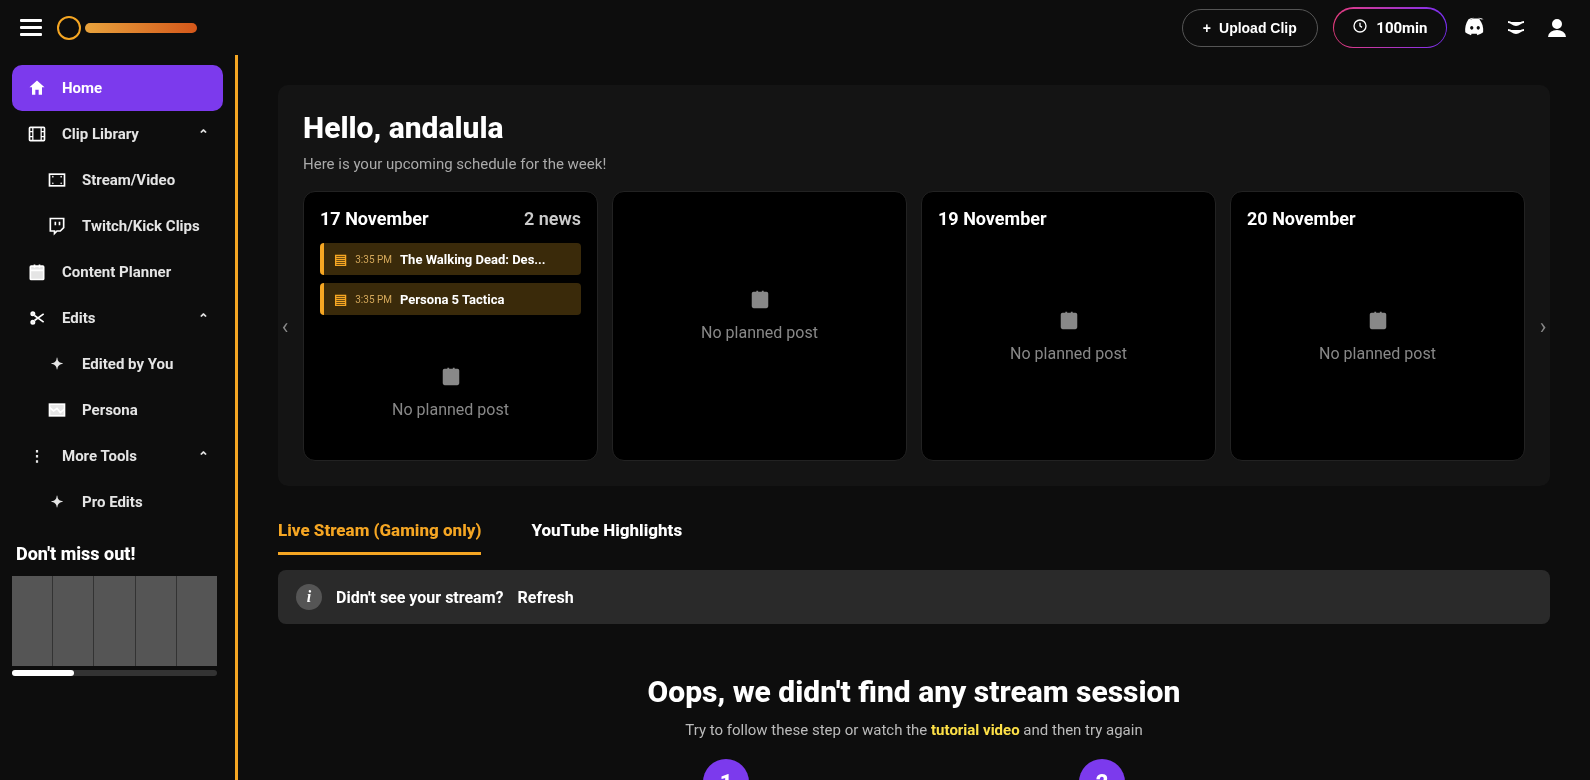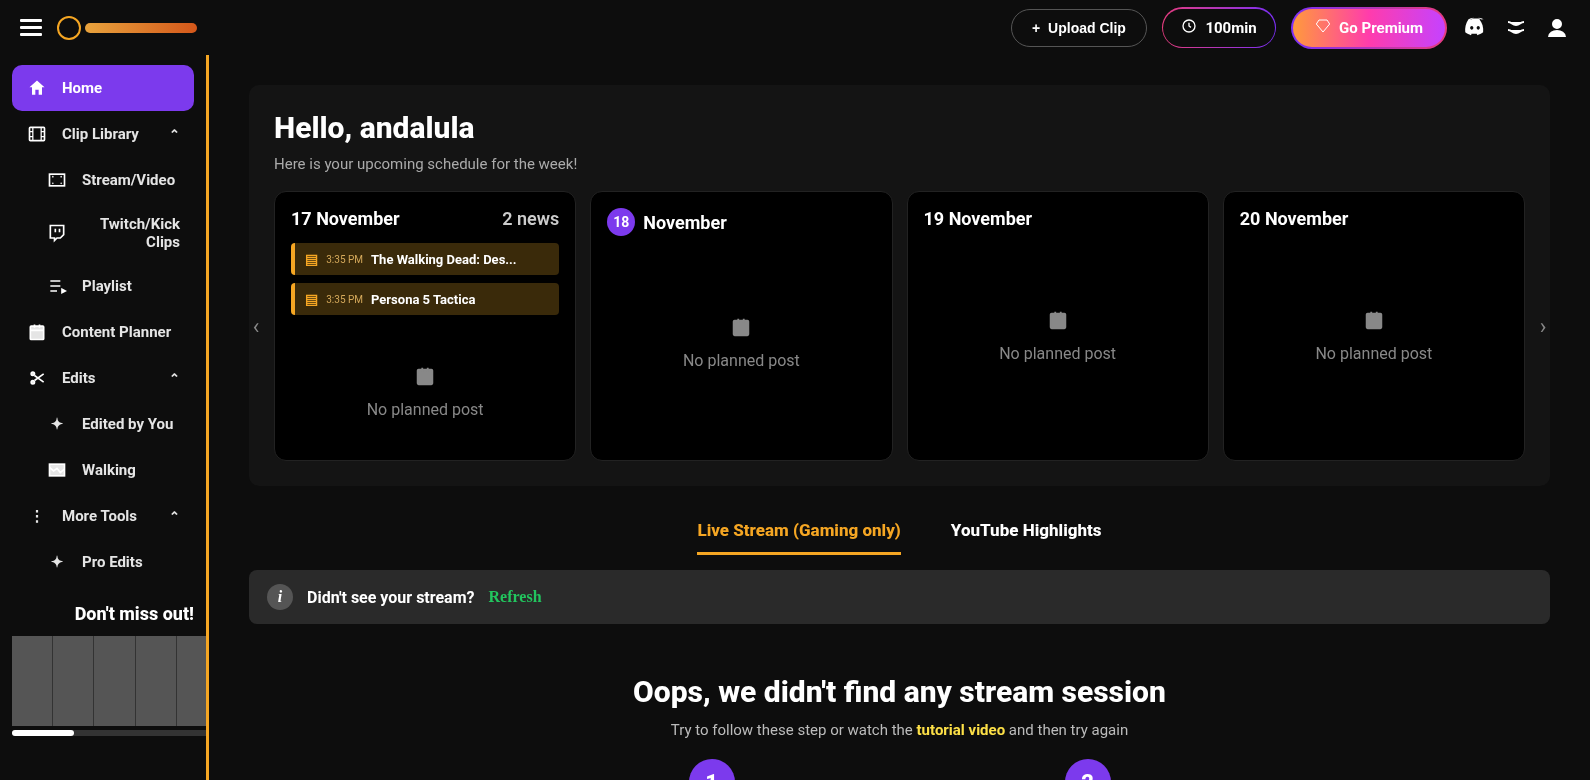--- a/index.html
+++ b/index.html
@@ -36,24 +36,23 @@
   border: none;
 }
 .btn-outline { background: transparent; border: 1.5px solid #555; color: #fff; }
 .btn-time-wrap { padding:1.5px; background:linear-gradient(90deg,#e73c7e,#7b2ff7); border-radius:22px;}
 .btn-time-inner { background:#0d0d0d; border-radius:20px; padding: 9px 18px; display:flex;align-items:center;gap:8px;color:#fff;font-weight:700;font-size:15px;}
 .btn-premium-wrap { padding:2px; background:linear-gradient(90deg,#7b2ff7,#e73c7e); border-radius:22px;}
 .btn-premium { background: linear-gradient(90deg,#ff9a3c,#ff3cac,#c542ff); border-radius:20px; padding: 9px 22px; display:flex;align-items:center;gap:8px;color:#fff;font-weight:700;font-size:15px;}
 .top-icon { width: 26px; height: 26px; color:#fff; cursor:pointer; display:flex;align-items:center;justify-content:center;}
 .layout { display: flex; height: calc(100% - 55px); }
 .sidebar {
-  width: 206px;
+  width: 235px;
   padding: 10px 12px;
   overflow-y: auto;
-  text-align: right;
 }
 .sidebar::-webkit-scrollbar{width:6px;}
 .sidebar::-webkit-scrollbar-thumb{background:#444;border-radius:3px;}
 .sidebar::-webkit-scrollbar-track{background:#1a1a1a;}
 .nav-item {
   display: flex;
   align-items: center;
   gap: 14px;
   padding: 12px 14px;
   border-radius: 10px;
@@ -105,26 +104,26 @@
   margin-bottom: 8px;
   display:flex; align-items:center; gap:8px;
   font-size: 13px; font-weight:700;
   white-space:nowrap; overflow:hidden; text-overflow:ellipsis;
 }
 .event-icon{color:#f5a623; font-size:14px;}
 .event-time{color:#d4a85a; font-size:10px; font-weight:400;}
 .no-plan { text-align:center; color:#888; margin-top:50px;}
 .no-plan.tall{margin-top:80px;}
 .no-plan-icon { font-size:22px; margin-bottom:8px;}
-.tabs { display:flex; justify-content:center; gap:50px; margin:26px 0 0; border-bottom:1px solid transparent;}
+.tabs { display:flex; gap:50px; margin:26px 0 0; border-bottom:1px solid transparent;}
 .tab { font-weight:800; font-size:17px; padding: 8px 0 12px; cursor:pointer; color:#fff;}
 .tab.active { color:#f5a623; border-bottom: 3px solid #f5a623;}
 .infobar { background:#2a2a2a; border-radius:8px; padding:14px 18px; margin-top:14px; display:flex;align-items:center;gap:14px; font-weight:700;}
 .info-icon{ width:26px;height:26px;border-radius:50%;background:#555;display:flex;align-items:center;justify-content:center;font-style:italic;font-family:serif;}
-.refresh{color:#22c55e; cursor:pointer;font-family:Liberation Serif, serif;}
+.refresh{color:#ffffff; cursor:pointer;}
 .empty { text-align:center; margin-top:50px;}
 .empty h2{font-size:30px; font-weight:800;}
 .empty p{color:#bbb; margin-top:12px; font-size:15px;}
 .empty .link{color:#fde047; font-weight:700; cursor:pointer;}
 .steps { display:flex; justify-content:center; gap:330px; margin-top:20px;}
 .step-num { width:46px;height:46px;border-radius:50%;background:#7c3aed;display:flex;align-items:center;justify-content:center;font-weight:800;font-size:22px;}
 svg { fill: currentColor; }
 </style>
 </head>
 <body>
@@ -148,30 +147,20 @@
     <div class="btn-time-inner">
       <span>
         <svg width="16" height="16" viewBox="0 0 24 24">
             <circle cx="12" cy="12" r="9" fill="none" stroke="#fff" stroke-width="2"></circle>
             <path d="M12 7v5l3 2" fill="none" stroke="#fff" stroke-width="2"></path>
           </svg>
       </span>
       <span>100min</span>
     </div>
   </div>
-  <div class="btn-premium-wrap">
-    <div class="btn-premium">
-      <span>
-        <svg width="16" height="16" viewBox="0 0 24 24">
-            <path d="M6 3h12l4 6-10 12L2 9z" fill="none" stroke="#fff" stroke-width="1.5"></path>
-          </svg>
-      </span>
-      <span>Go Premium</span>
-    </div>
-  </div>
   <div class="top-icon">
     <svg width="26" height="26" viewBox="0 0 24 24">
         <path d="M20 4c-1.5-.7-3-1.2-4.6-1.4l-.2.4c1.5.4 2.9 1 4.2 1.8-2-1-4.1-1.5-6.4-1.5s-4.4.5-6.4 1.5c1.3-.8 2.7-1.4 4.2-1.8l-.2-.4C8.9 2.8 7.4 3.3 6 4 3.3 8 2.6 12 3 16c1.8 1.3 3.5 2.1 5.2 2.6l.8-1.3c-.8-.3-1.6-.7-2.3-1.2.2.1.4.3.6.4 2.5 1.2 5.4 1.2 7.9 0 .2-.1.4-.3.6-.4-.7.5-1.5.9-2.3 1.2l.8 1.3c1.7-.5 3.4-1.3 5.2-2.6.5-4.6-.7-8.6-3.5-12zM9 13.5c-.8 0-1.5-.8-1.5-1.7s.7-1.7 1.5-1.7 1.5.8 1.5 1.7-.7 1.7-1.5 1.7zm6 0c-.8 0-1.5-.8-1.5-1.7s.7-1.7 1.5-1.7 1.5.8 1.5 1.7-.7 1.7-1.5 1.7z"></path>
       </svg>
   </div>
   <div class="top-icon">
     <svg width="24" height="24" viewBox="0 0 24 24" fill="none" stroke="#fff" stroke-width="2">
         <path d="M4 6c4 0 4 3 8 3s4-3 8-3M4 14c4 0 4 3 8 3s4-3 8-3"></path>
       </svg>
   </div>
@@ -218,28 +207,20 @@
       </div>
       <div class="nav-item">
         <span class="nav-icon">
             <svg width="20" height="20" viewBox="0 0 24 24">
               <path d="M4 3h16v11l-4 4h-4l-3 3v-3H4z" fill="none" stroke="#fff" stroke-width="2"></path>
               <path d="M10 7v4M15 7v4" stroke="#fff" stroke-width="2"></path>
             </svg>
           </span>
         <span>Twitch/Kick Clips</span>
       </div>
-      <div class="nav-item">
-        <span class="nav-icon">
-            <svg width="20" height="20" viewBox="0 0 24 24" fill="none" stroke="#fff" stroke-width="2">
-              <path d="M4 6h12M4 12h12M4 18h8M18 16l4 2-4 2z" fill="#fff"></path>
-            </svg>
-          </span>
-        <span>Playlist</span>
-      </div>
     </div>
     <div class="nav-item">
       <span class="nav-icon">
           <svg width="20" height="20" viewBox="0 0 24 24" fill="none" stroke="#fff" stroke-width="2">
             <rect x="4" y="5" width="16" height="16" rx="1"></rect>
             <path d="M4 10h16M9 3v4M15 3v4"></path>
           </svg>
         </span>
       <span>Content Planner</span>
     </div>
@@ -259,21 +240,21 @@
         <span class="nav-icon">✦</span>
         <span>Edited by You</span>
       </div>
       <div class="nav-item">
         <span class="nav-icon">
             <svg width="20" height="20" viewBox="0 0 24 24" fill="none" stroke="#fff" stroke-width="2">
               <rect x="3" y="5" width="18" height="14"></rect>
               <path d="M3 9l5 4 4-3 4 5 5-4"></path>
             </svg>
           </span>
-        <span>Walking</span>
+        <span>Persona</span>
       </div>
     </div>
     <div class="nav-item">
       <span class="nav-icon">⋮</span>
       <span>More Tools</span>
       <span class="chev">⌃</span>
     </div>
     <div class="nav-sub">
       <div class="nav-item">
         <span class="nav-icon">✦</span>
@@ -318,23 +299,20 @@
               <span class="event-icon">▤</span>
               <span class="event-time">3:35 PM</span>
               <span>Persona 5 Tactica</span>
             </div>
             <div class="no-plan "><div class="no-plan-icon"><svg width="22" height="22" viewBox="0 0 24 24" fill="none" stroke="#888" stroke-width="2">
                   <rect x="4" y="5" width="16" height="16" rx="1"></rect>
                   <path d="M4 10h16M9 3v4M15 3v4"></path>
                 </svg></div>No planned post</div>
           </div>
           <div class="day">
-            <div class="day-head">
-              <div class="day-date"><span class="day-badge">18</span> November</div>
-            </div>
             <div class="no-plan tall"><div class="no-plan-icon"><svg width="22" height="22" viewBox="0 0 24 24" fill="none" stroke="#888" stroke-width="2">
                   <rect x="4" y="5" width="16" height="16" rx="1"></rect>
                   <path d="M4 10h16M9 3v4M15 3v4"></path>
                 </svg></div>No planned post</div>
           </div>
           <div class="day">
             <div class="day-head">
               <div class="day-date">19 November</div>
             </div>
             <div class="no-plan tall"><div class="no-plan-icon"><svg width="22" height="22" viewBox="0 0 24 24" fill="none" stroke="#888" stroke-width="2">

